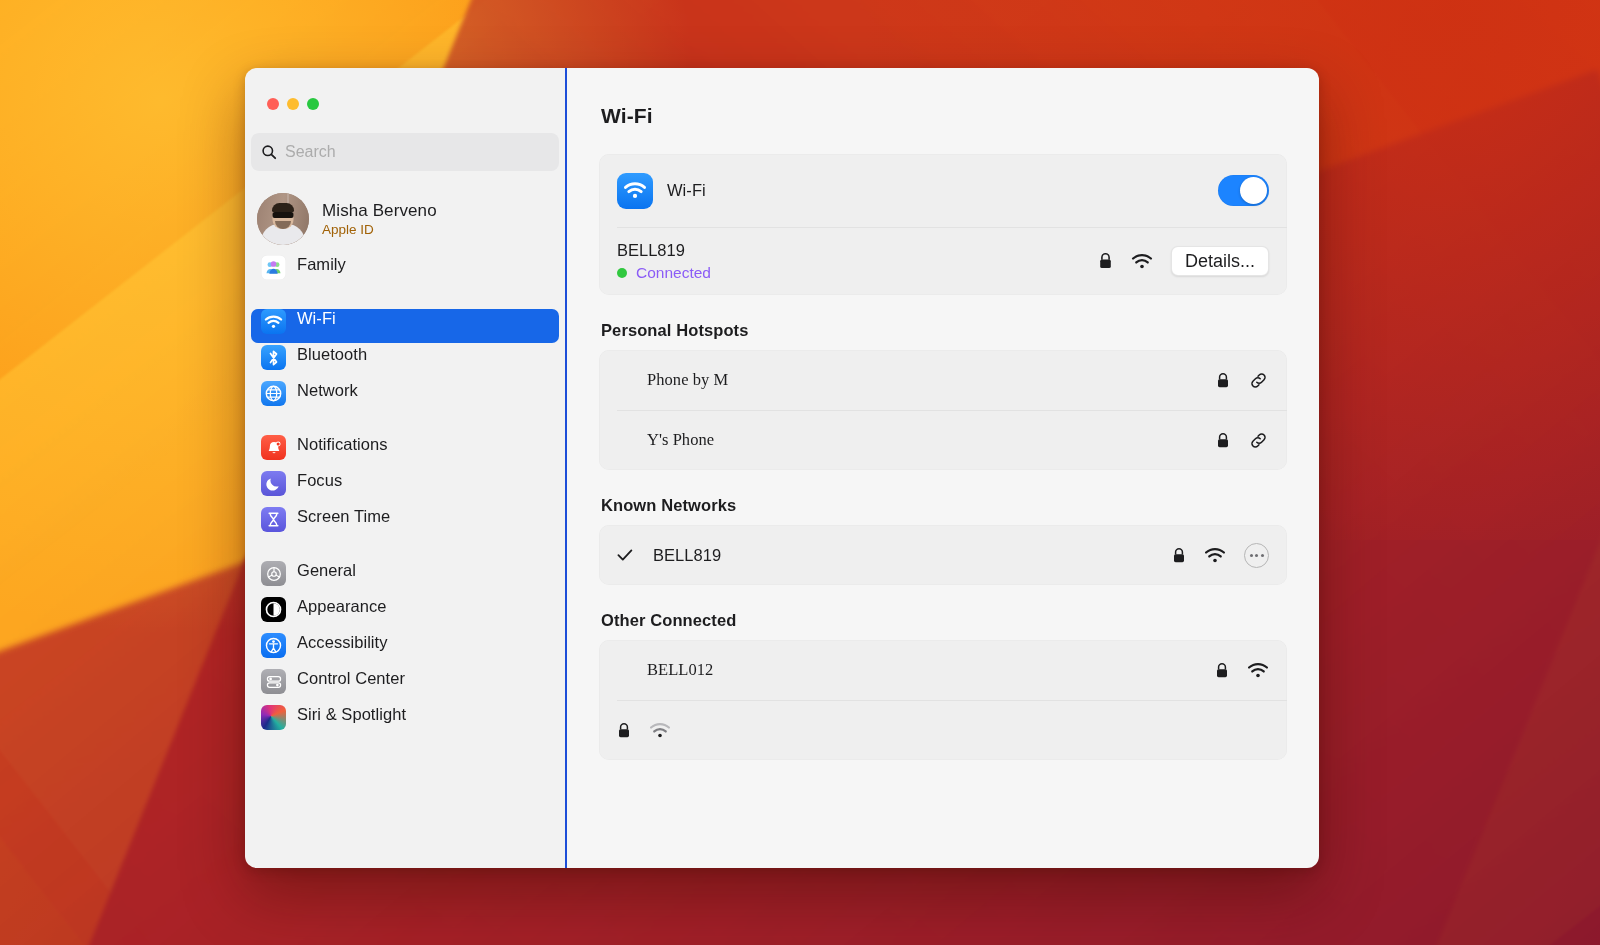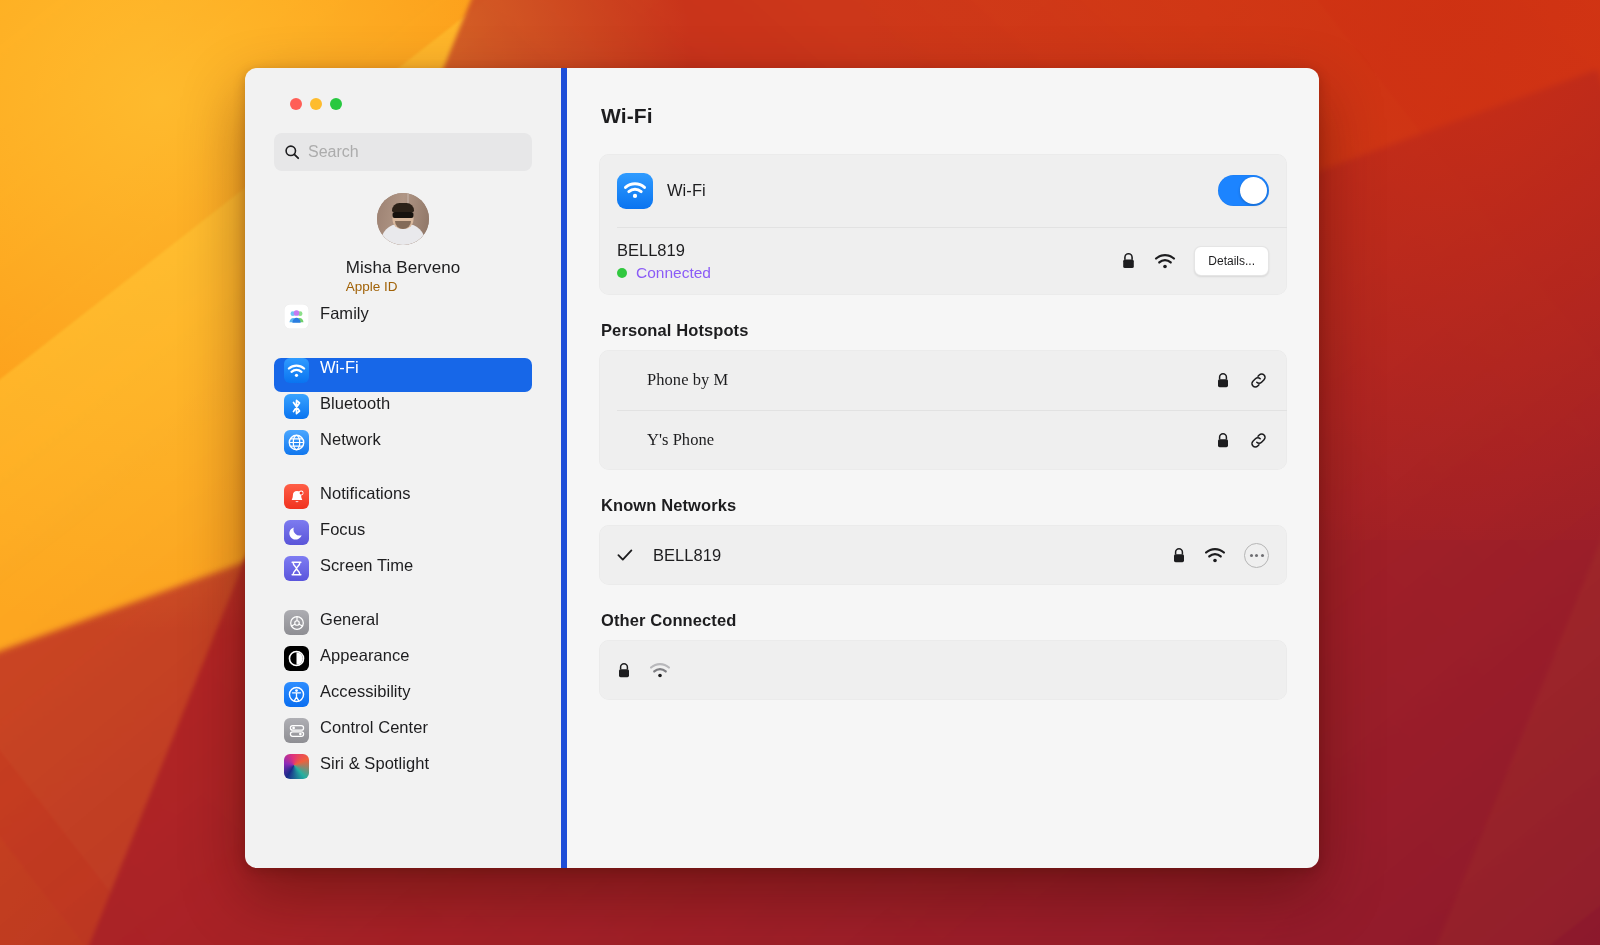--- a/index.html
+++ b/index.html
@@ -87,22 +87,22 @@
     overflow: hidden;
     display: flex;
     box-shadow: 0 26px 62px rgba(60,10,0,0.42), 0 3px 12px rgba(60,10,0,0.25);
   }
 
   
   #sidebar {
     width: 322px;
     flex: 0 0 322px;
     background: #F2F2F2;
-    border-right: 6px solid #1d4ed8;
-    padding: 0 29px;
+    border-right: 2px solid #1d4ed8;
+    padding: 0 6px;
     position: relative;
     overflow: hidden;
   }
   .traffic-lights {
     display: flex;
     gap: 8px;
     padding: 30px 0 0 16px;
   }
   .tl { width: 12px; height: 12px; border-radius: 50%; }
   .tl.red    { background: #FF5F57; }
@@ -131,21 +131,20 @@
   }
   .search-input::placeholder { color: #ACACAC; }
 
   .account-row {
     display: flex;
     align-items: center;
     gap: 13px;
     margin-top: 16px;
     padding: 6px 6px;
     border-radius: 8px;
-    flex-direction: column;
   }
   .avatar {
     width: 52px; height: 52px;
     border-radius: 50%;
     overflow: hidden;
     flex: 0 0 52px;
     background: #9b8273;
     position: relative;
   }
   .avatar .a-wall  { position: absolute; inset: 0; background: linear-gradient(100deg,#9c8172 0%,#b09685 45%,#8d7465 100%); }
@@ -273,21 +272,21 @@
   .status-text { font-size: 15.5px; color: #8b5cf6; }
 
   .details-btn {
     height: 30px;
     padding: 0 13px;
     border-radius: 7px;
     background: #FFFFFF;
     border: .5px solid rgba(0,0,0,0.10);
     box-shadow: 0 1px 2px rgba(0,0,0,0.10);
     font-family: "Liberation Sans", sans-serif;
-    font-size: 12px;
+    font-size: 18px;
     color: #1d1d1f;
     display: flex; align-items: center;
     cursor: default;
   }
 
   .section-title {
     font-size: 16.5px;
     font-weight: bold;
     color: #1d1d1f;
     margin: 26px 0 10px 2px;
@@ -626,29 +625,49 @@
               <i></i>
               <i></i>
             </button>
           </div>
         </div>
       </div>
 
       <div class="section-title">Other Connected</div>
       <div class="card">
         <div class="row">
+          <div class="row-left">
+            <span class="row-label indent">BELL012</span>
+          </div>
           <div class="row-right">
             <span class="icon-lock">
               <svg width="14" height="17" viewBox="0 0 14 17">
                 <path d="M3.6 7.4V5.1a3.4 3.4 0 0 1 6.8 0v2.3" fill="none" stroke="#1d1d1f" stroke-width="1.5"></path>
                 <rect x="2" y="7.2" width="10" height="8" rx="1.6" fill="#1d1d1f"></rect>
               </svg>
             </span>
             <span class="icon-wifi">
               <svg width="22" height="17" viewBox="0 0 20 16">
+                <path d="M1.6 5.2C4 3 6.9 1.9 10 1.9s6 1.1 8.4 3.3" fill="none" stroke="#1d1d1f" stroke-width="2.1" stroke-linecap="round"></path>
+                <path d="M4.6 8.9C6.2 7.5 8.1 6.8 10 6.8s3.8.7 5.4 2.1" fill="none" stroke="#1d1d1f" stroke-width="2.1" stroke-linecap="round"></path>
+                <circle cx="10" cy="12.7" r="1.7" fill="#1d1d1f"></circle>
+              </svg>
+            </span>
+          </div>
+        </div>
+        <div class="row">
+          <div class="row-right">
+            <span class="icon-lock">
+              <svg width="14" height="17" viewBox="0 0 14 17">
+                <path d="M3.6 7.4V5.1a3.4 3.4 0 0 1 6.8 0v2.3" fill="none" stroke="#1d1d1f" stroke-width="1.5"></path>
+                <rect x="2" y="7.2" width="10" height="8" rx="1.6" fill="#1d1d1f"></rect>
+              </svg>
+            </span>
+            <span class="icon-wifi">
+              <svg width="22" height="17" viewBox="0 0 20 16">
                 <path d="M1.6 5.2C4 3 6.9 1.9 10 1.9s6 1.1 8.4 3.3" fill="none" stroke="#B8B8BB" stroke-width="2.1" stroke-linecap="round"></path>
                 <path d="M4.6 8.9C6.2 7.5 8.1 6.8 10 6.8s3.8.7 5.4 2.1" fill="none" stroke="#7E7E82" stroke-width="2.1" stroke-linecap="round"></path>
                 <circle cx="10" cy="12.7" r="1.7" fill="#1d1d1f"></circle>
               </svg>
             </span>
           </div>
         </div>
       </div>
 
     </div>

